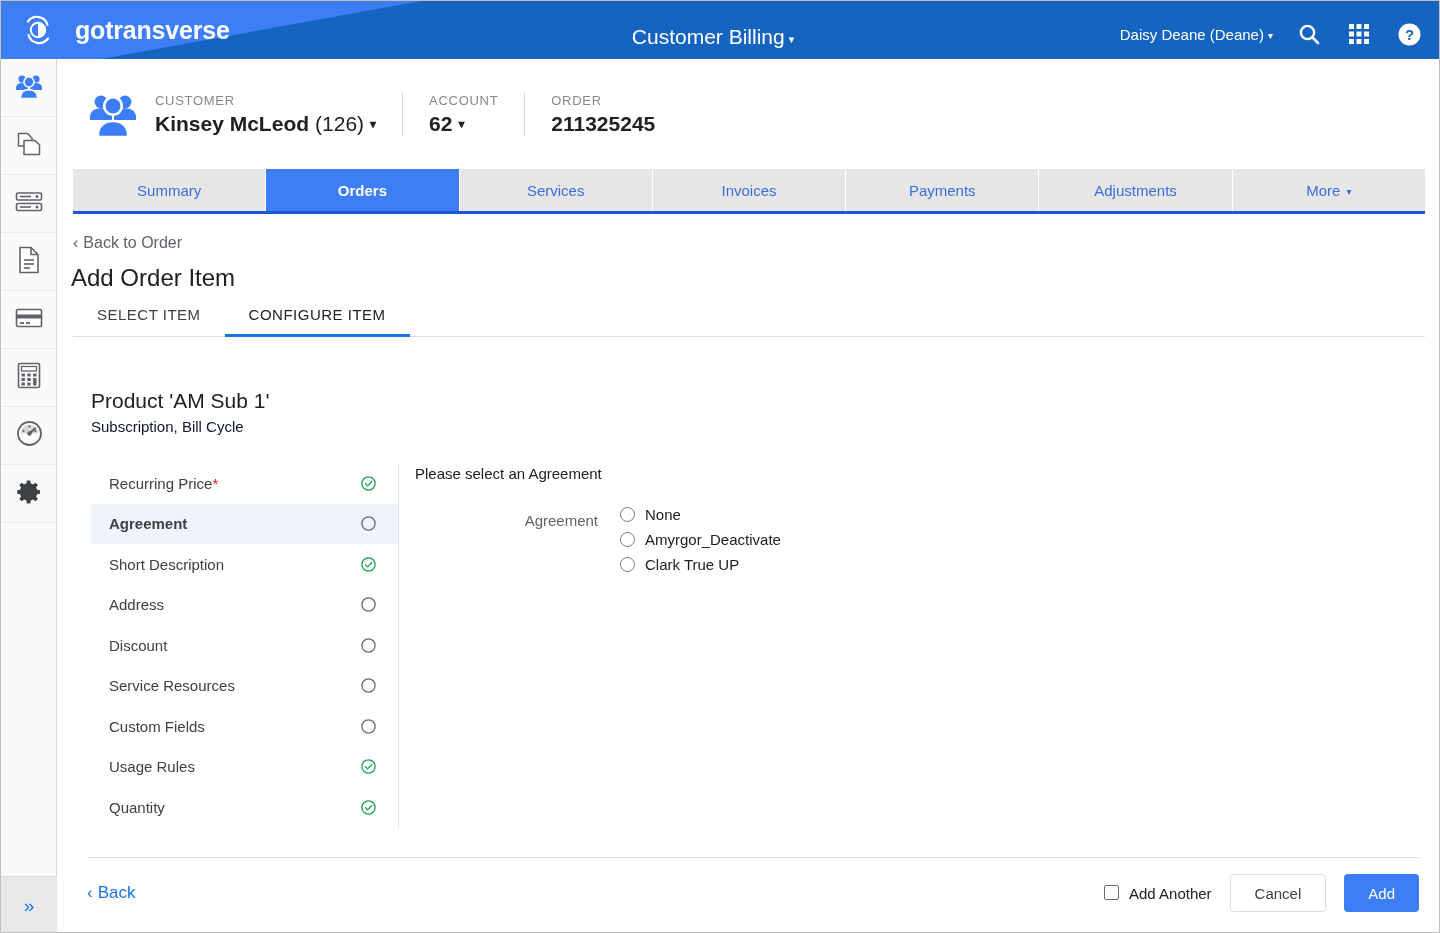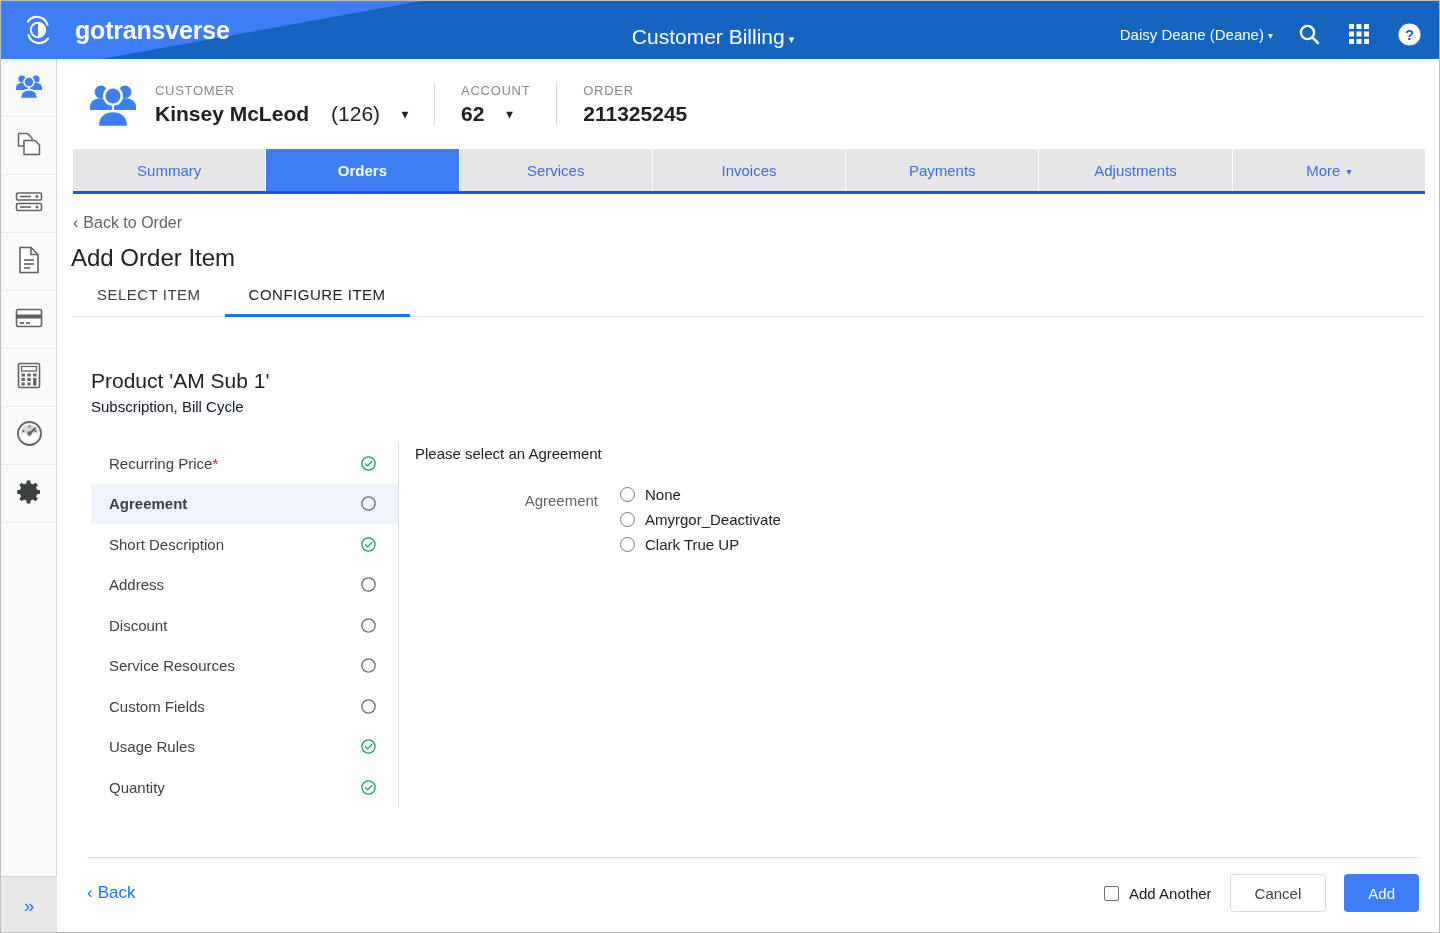--- a/index.html
+++ b/index.html
@@ -84,32 +84,32 @@
 
   
   .content {
     position: absolute; left: 56px; top: 58px;
     width: 1384px; height: 875px;
     background: #fff;
   }
 
   
   .ctxbar {
-    height: 90px; display: flex; align-items: center;
+    height: 110px; display: flex; align-items: center;
     padding-left: 30px;
   }
   .ctx-icon { width: 52px; height: 46px; margin-right: 16px; }
   .ctx-group { padding-right: 26px; }
   .ctx-group + .ctx-group { border-left: 1px solid #d9d9d9; padding-left: 26px; }
   .ctx-label {
     font-size: 13px; color: #888; letter-spacing: 0.7px; margin-bottom: 4px;
   }
   .ctx-value {
     font-size: 21px; color: #202124; font-weight: bold;
-    display: flex; align-items: center; gap: 22px;
+    display: flex; align-items: center; gap: 6px;
   }
   .ctx-value .paren { font-weight: normal; }
   .ctx-value .caret { font-size: 12px; color: #202124; }
 
   
   .navtabs {
     display: flex; margin: 0 16px 0 16px;
     border-bottom: 3px solid #1a56d6;
     height: 45px;
   }
@@ -198,21 +198,21 @@
     position: absolute; left: 30px; right: 22px; bottom: 10px;
     height: 62px;
     display: flex; align-items: center; justify-content: space-between;
   }
   .back-btn {
     color: #1a73e8; font-size: 17px; cursor: pointer;
     display: inline-flex; align-items: center; gap: 5px;
   }
   .footer-right { display: flex; align-items: center; gap: 18px; }
   .check-wrap {
-    display: flex; align-items: center; gap: 10px;
+    display: flex; align-items: flex-start; gap: 10px;
     font-size: 15px; color: #202124; cursor: pointer;
   }
   .check-box {
     width: 15px; height: 15px; border: 1.5px solid #6b6b6b;
     border-radius: 2px; flex: none;
   }
   .btn {
     height: 38px; padding: 0 24px; border-radius: 4px;
     font-size: 15px; display: flex; align-items: center; justify-content: center;
     cursor: pointer;

